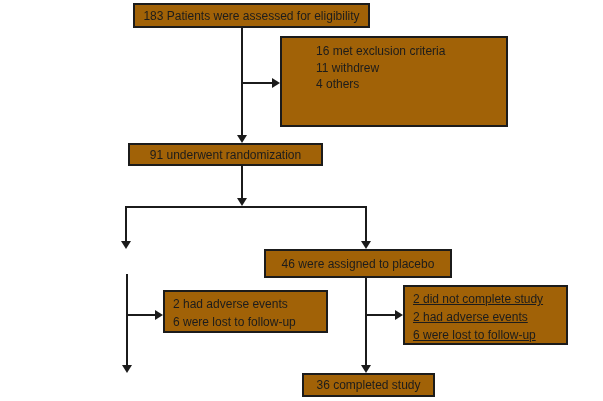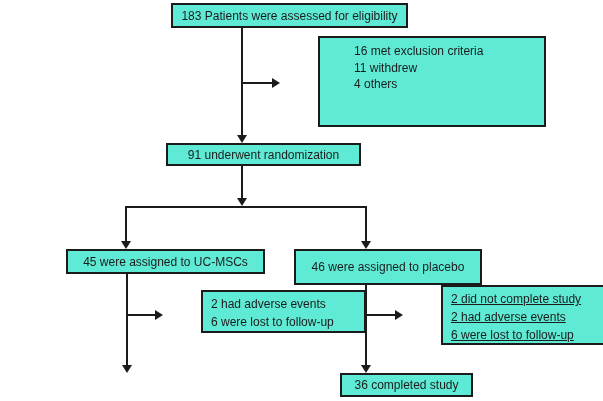--- a/index.html
+++ b/index.html
@@ -12,38 +12,37 @@
     width: 603px;
     height: 401px;
     background: #ffffff;
     font-family: "Liberation Sans", sans-serif;
     color: #1c1c1c;
     font-size: 12px;
     overflow: hidden;
   }
   .box {
     position: absolute;
-    background: #5eead4;
+    background: #a16207;
     border: 2px solid #1b1b1b;
     box-sizing: border-box;
-    margin-left: 38px;
   }
   .box.center {
     display: flex;
     align-items: center;
     justify-content: center;
     text-align: center;
     white-space: nowrap;
   }
   
   .box-eligibility   { left: 133px; top: 3px;   width: 237px; height: 25px; }
   .box-excluded      { left: 280px; top: 36px;  width: 228px; height: 91px; padding: 5px 4px 4px 9px; }
   .box-randomization { left: 128px; top: 143px; width: 195px; height: 23px; }
   .box-ucmscs        { left: 28px;  top: 249px; width: 199px; height: 25px; }
-  .box-placebo       { left: 256px; top: 249px; width: 188px; height: 36px; }
+  .box-placebo       { left: 264px; top: 249px; width: 188px; height: 29px; }
   .box-left-dropout  { left: 163px; top: 290px; width: 165px; height: 43px; padding: 3px 4px 3px 8px; }
   .box-right-dropout { left: 403px; top: 285px; width: 165px; height: 60px; padding: 3px 4px 3px 8px; text-decoration: underline; }
   .box-left-done     { left: 53px;  top: 373px; width: 140px; height: 24px; }
   .box-right-done    { left: 302px; top: 373px; width: 133px; height: 24px; }
 
   .line-list { line-height: 16.5px; white-space: nowrap; }
   .line-list .indent { padding-left: 25px; }
   .side-list { line-height: 18px; white-space: nowrap; }
 
   
@@ -124,23 +123,20 @@
   <div class="box box-excluded line-list">
     <div class="indent">16 met exclusion criteria</div>
     <div class="indent">11 withdrew</div>
     <div class="indent">4 others</div>
   </div>
 
   <div class="box center box-randomization">
     <span>91 underwent randomization</span>
   </div>
 
-  <div class="box center box-ucmscs">
-    <span>45 were assigned to UC-MSCs</span>
-  </div>
 
   <div class="box center box-placebo">
     <span>46 were assigned to placebo</span>
   </div>
 
   <div class="box box-left-dropout side-list">
     <div>2 had adverse events</div>
     <div>6 were lost to follow-up</div>
   </div>
 

